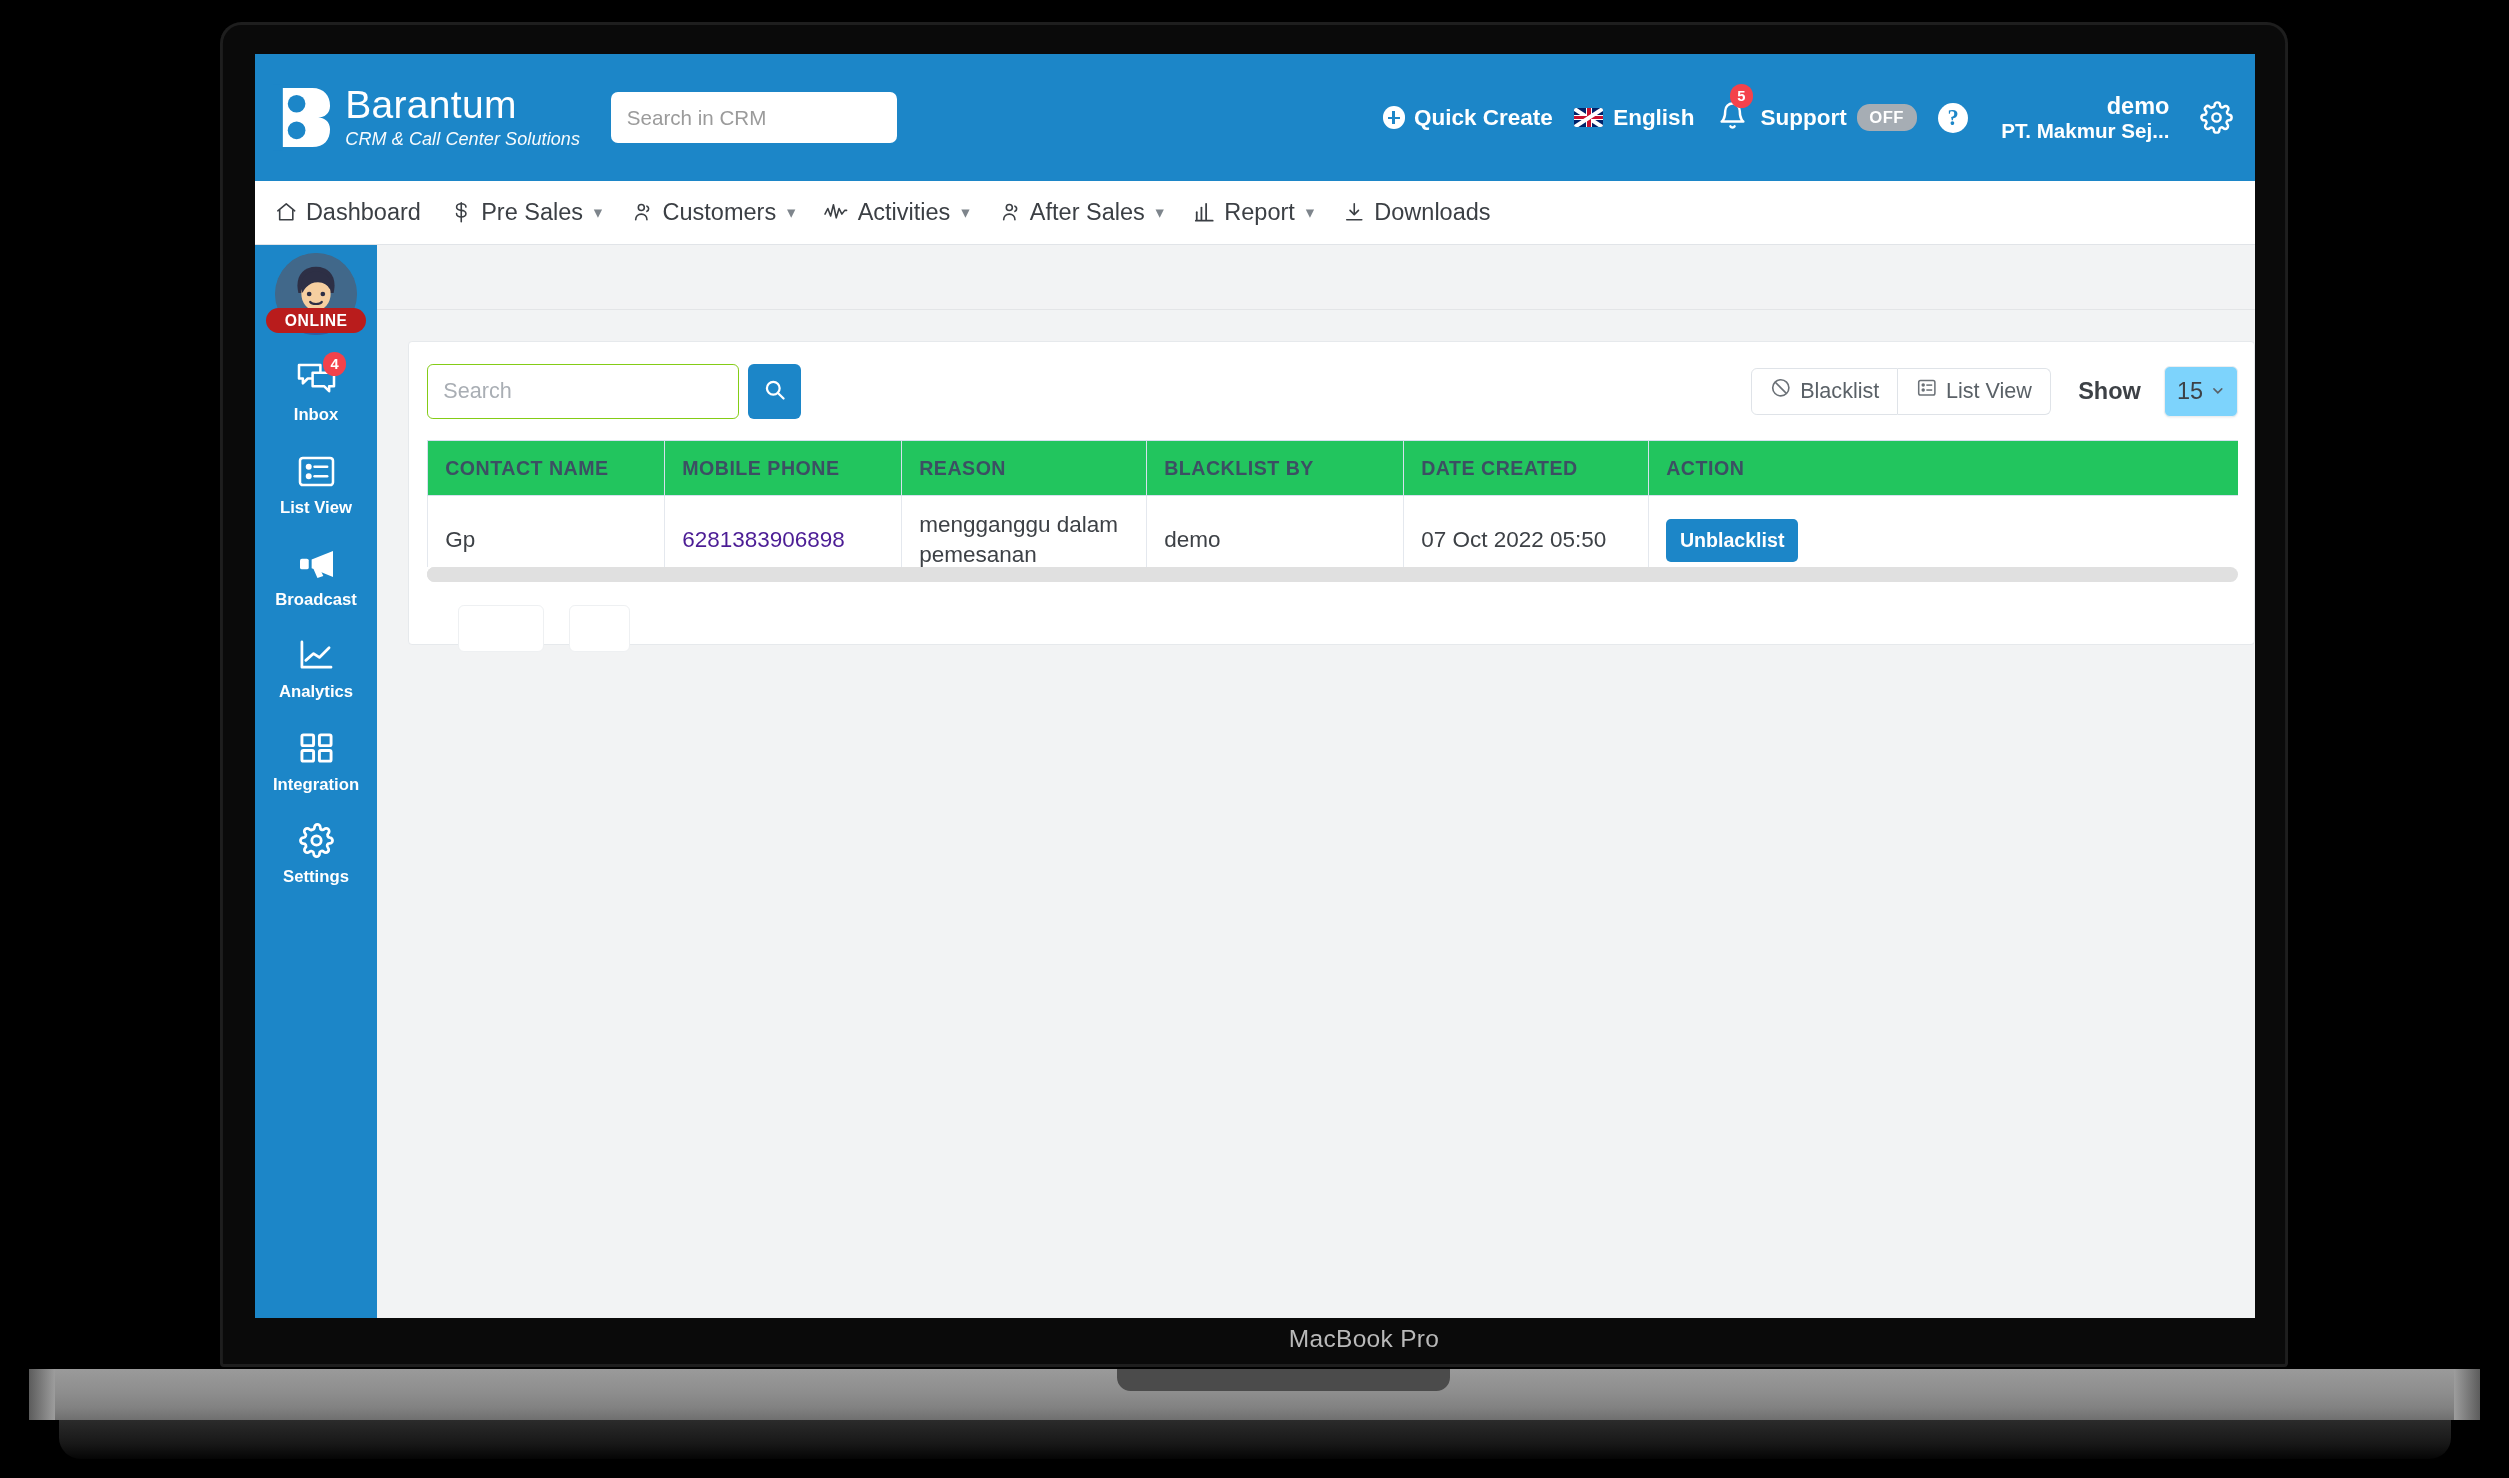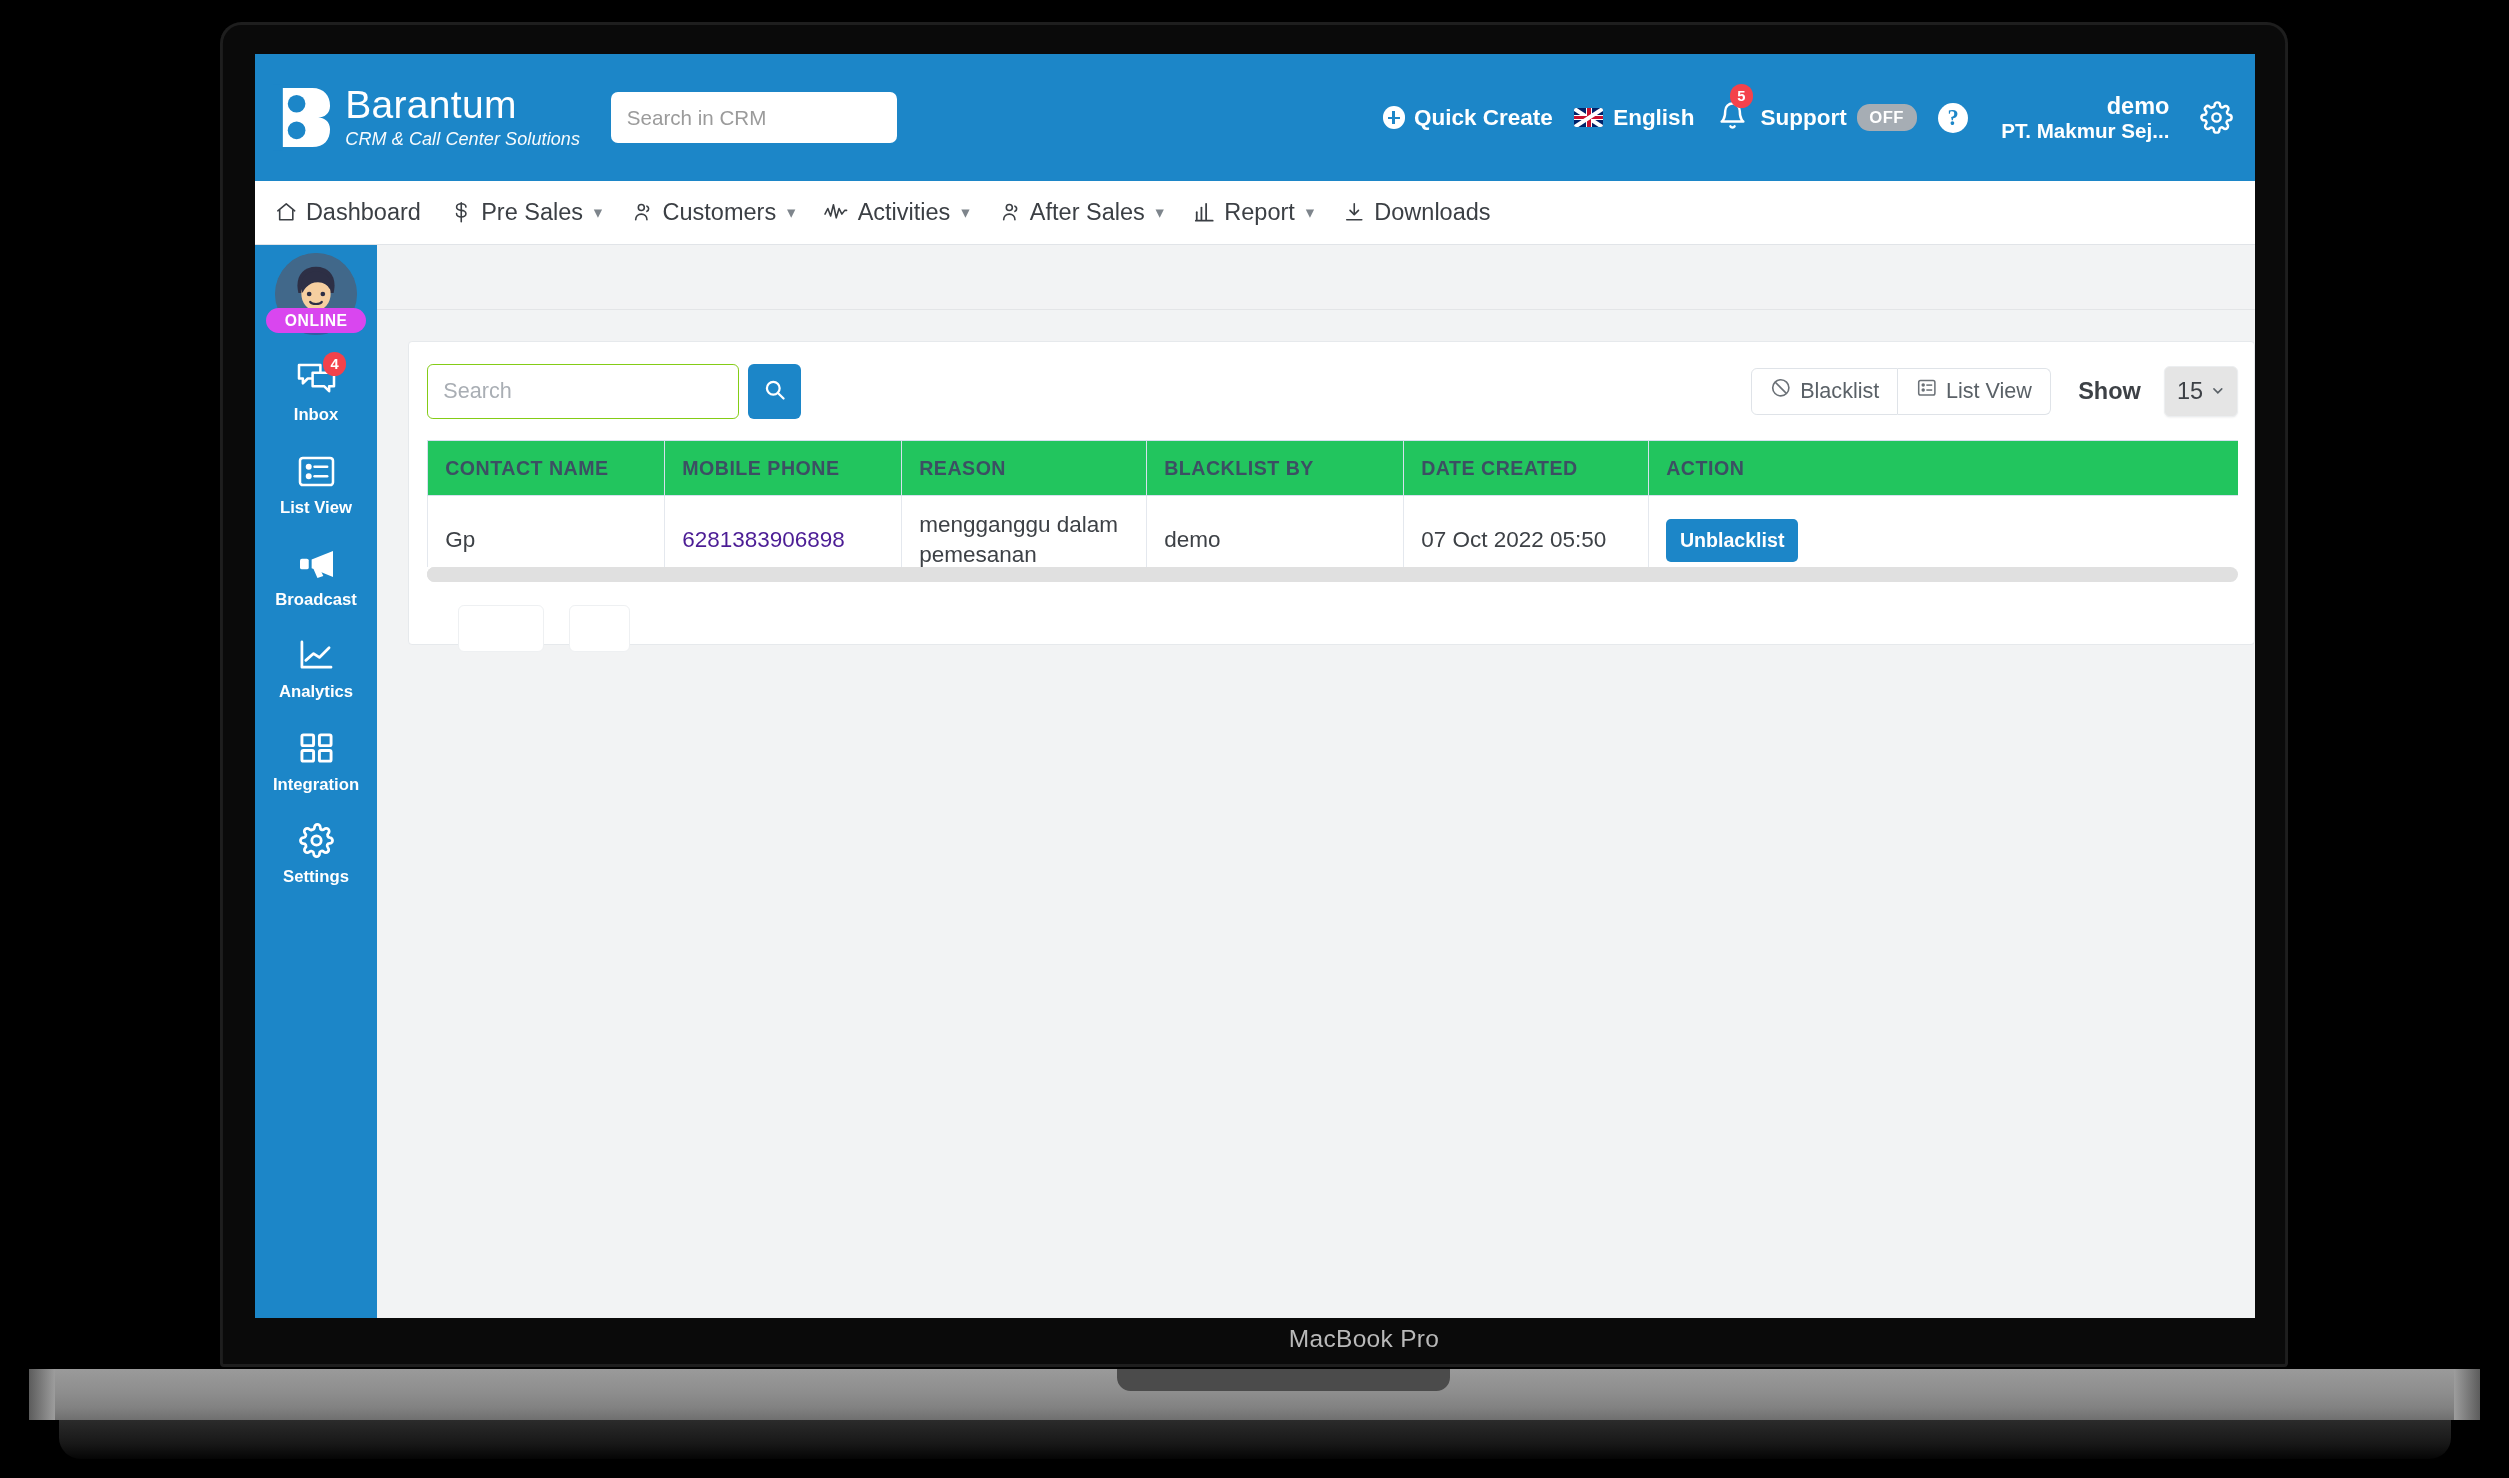--- a/index.html
+++ b/index.html
@@ -197,21 +197,21 @@
     padding-top: 7.8px;
   }
   #avatar-wrap { position: relative; width: 82px; height: 82px; margin-bottom: 23.5px; }
   #avatar {
     width: 82px; height: 82px; border-radius: 50%;
     background: #3f6d8e; overflow: hidden; position: relative;
   }
   #online-pill {
     position: absolute; left: -8.8px; top: 55px;
     width: 100px; height: 25.5px; border-radius: 12.7px;
-    background: #d946ef; color: #ffffff;
+    background: #b91c1c; color: #ffffff;
     font-size: 15.7px; font-weight: bold; letter-spacing: 0.6px;
     display:flex; align-items:center; justify-content:center;
   }
   .side-item {
     display:flex; flex-direction: column; align-items:center;
     margin-bottom: 25.5px; position: relative;
   }
   .side-ico { color:#ffffff; display:flex; align-items:center; justify-content:center; height: 41px; }
   .side-label { color:#ffffff; font-size: 16.7px; font-weight: bold; margin-top: 5.9px; }
   #inbox-badge {
@@ -266,21 +266,21 @@
     border: 1px solid #dfe3e8; background:#ffffff;
     color:#5a6167; font-size: 21.6px;
     font-family: "Liberation Sans", sans-serif;
     cursor: pointer;
   }
   .tb-btn:first-child { border-radius: 5.9px 0 0 5.9px; }
   .tb-btn:last-child { border-radius: 0 5.9px 5.9px 0; border-left: none; }
   #show-label { font-size: 23.5px; color: #3d4146; font-weight: bold; margin: 0 17.6px 0 21.6px; }
   #page-size {
     height: 51px; width: 74px;
-    background: #e5e5e5; border: 1px solid #eceef0; border-radius: 5.9px;
+    background: #7dd3fc; border: 1px solid #eceef0; border-radius: 5.9px;
     display:flex; align-items:center; justify-content:center; gap: 6.9px;
     font-size: 23.5px; color:#3d4146;
     box-shadow: 0 1px 2px rgba(0,0,0,.05);
     cursor: pointer;
   }
 
   
   #table-wrap {
     position:absolute; left: 17.6px; top: 98px;
     width: 1811px; height: 127px;

